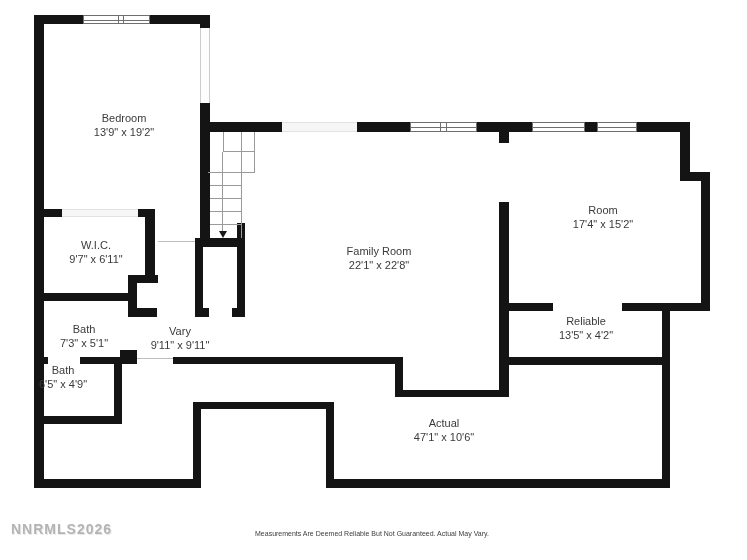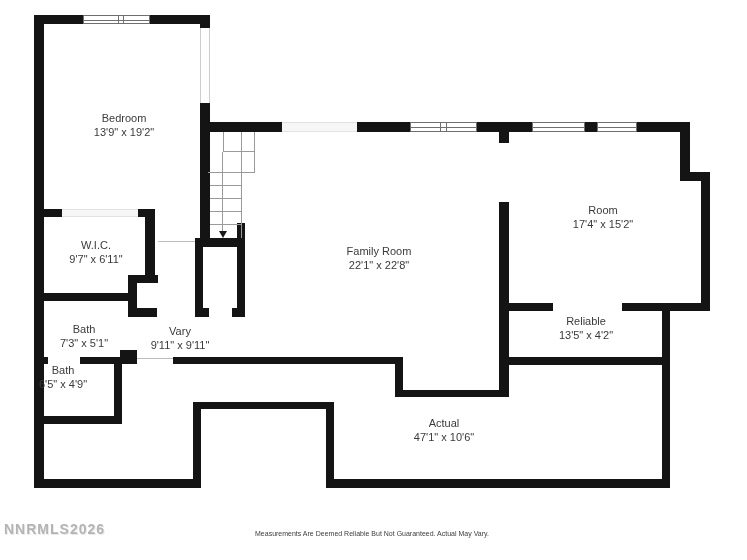--- a/index.html
+++ b/index.html
@@ -12,21 +12,21 @@
   .window::before{content:"";position:absolute;left:0;right:0;top:50%;border-top:1px solid #6f6f6f;}
   .mull{position:absolute;top:-1px;bottom:-1px;width:1px;background:#6f6f6f;}
   .open-h{position:absolute;background:#f6f6f6;border-top:1px solid #e2e2e2;
           border-bottom:1px solid #e2e2e2;box-sizing:border-box;}
   .open-v{position:absolute;background:#fdfdfd;border-left:1px solid #cccccc;
           border-right:1px solid #cccccc;box-sizing:border-box;}
   .sline{position:absolute;background:#9a9a9a;}
   .hair{position:absolute;background:#bdbdbd;}
   .arrowhead{position:absolute;width:0;height:0;border-left:4px solid transparent;
              border-right:4px solid transparent;border-top:7px solid #1a1a1a;}
-  .watermark{position:absolute;left:4px;top:521px;font-size:14px;letter-spacing:1px;
+  .watermark{position:absolute;left:11px;top:521px;font-size:14px;letter-spacing:1px;
              color:#b4b4b4;font-weight:bold;text-shadow:1px 1px 0 #e9e9e9;}
   .disclaimer{position:absolute;left:372px;top:530px;transform:translateX(-50%);
               font-size:7px;color:#3c3c3c;white-space:nowrap;}
 </style>
 </head>
 <body>
 
 <div class="plan">
 
   <div class="w" style="left:34px;top:15px;width:10px;height:473px"></div>

